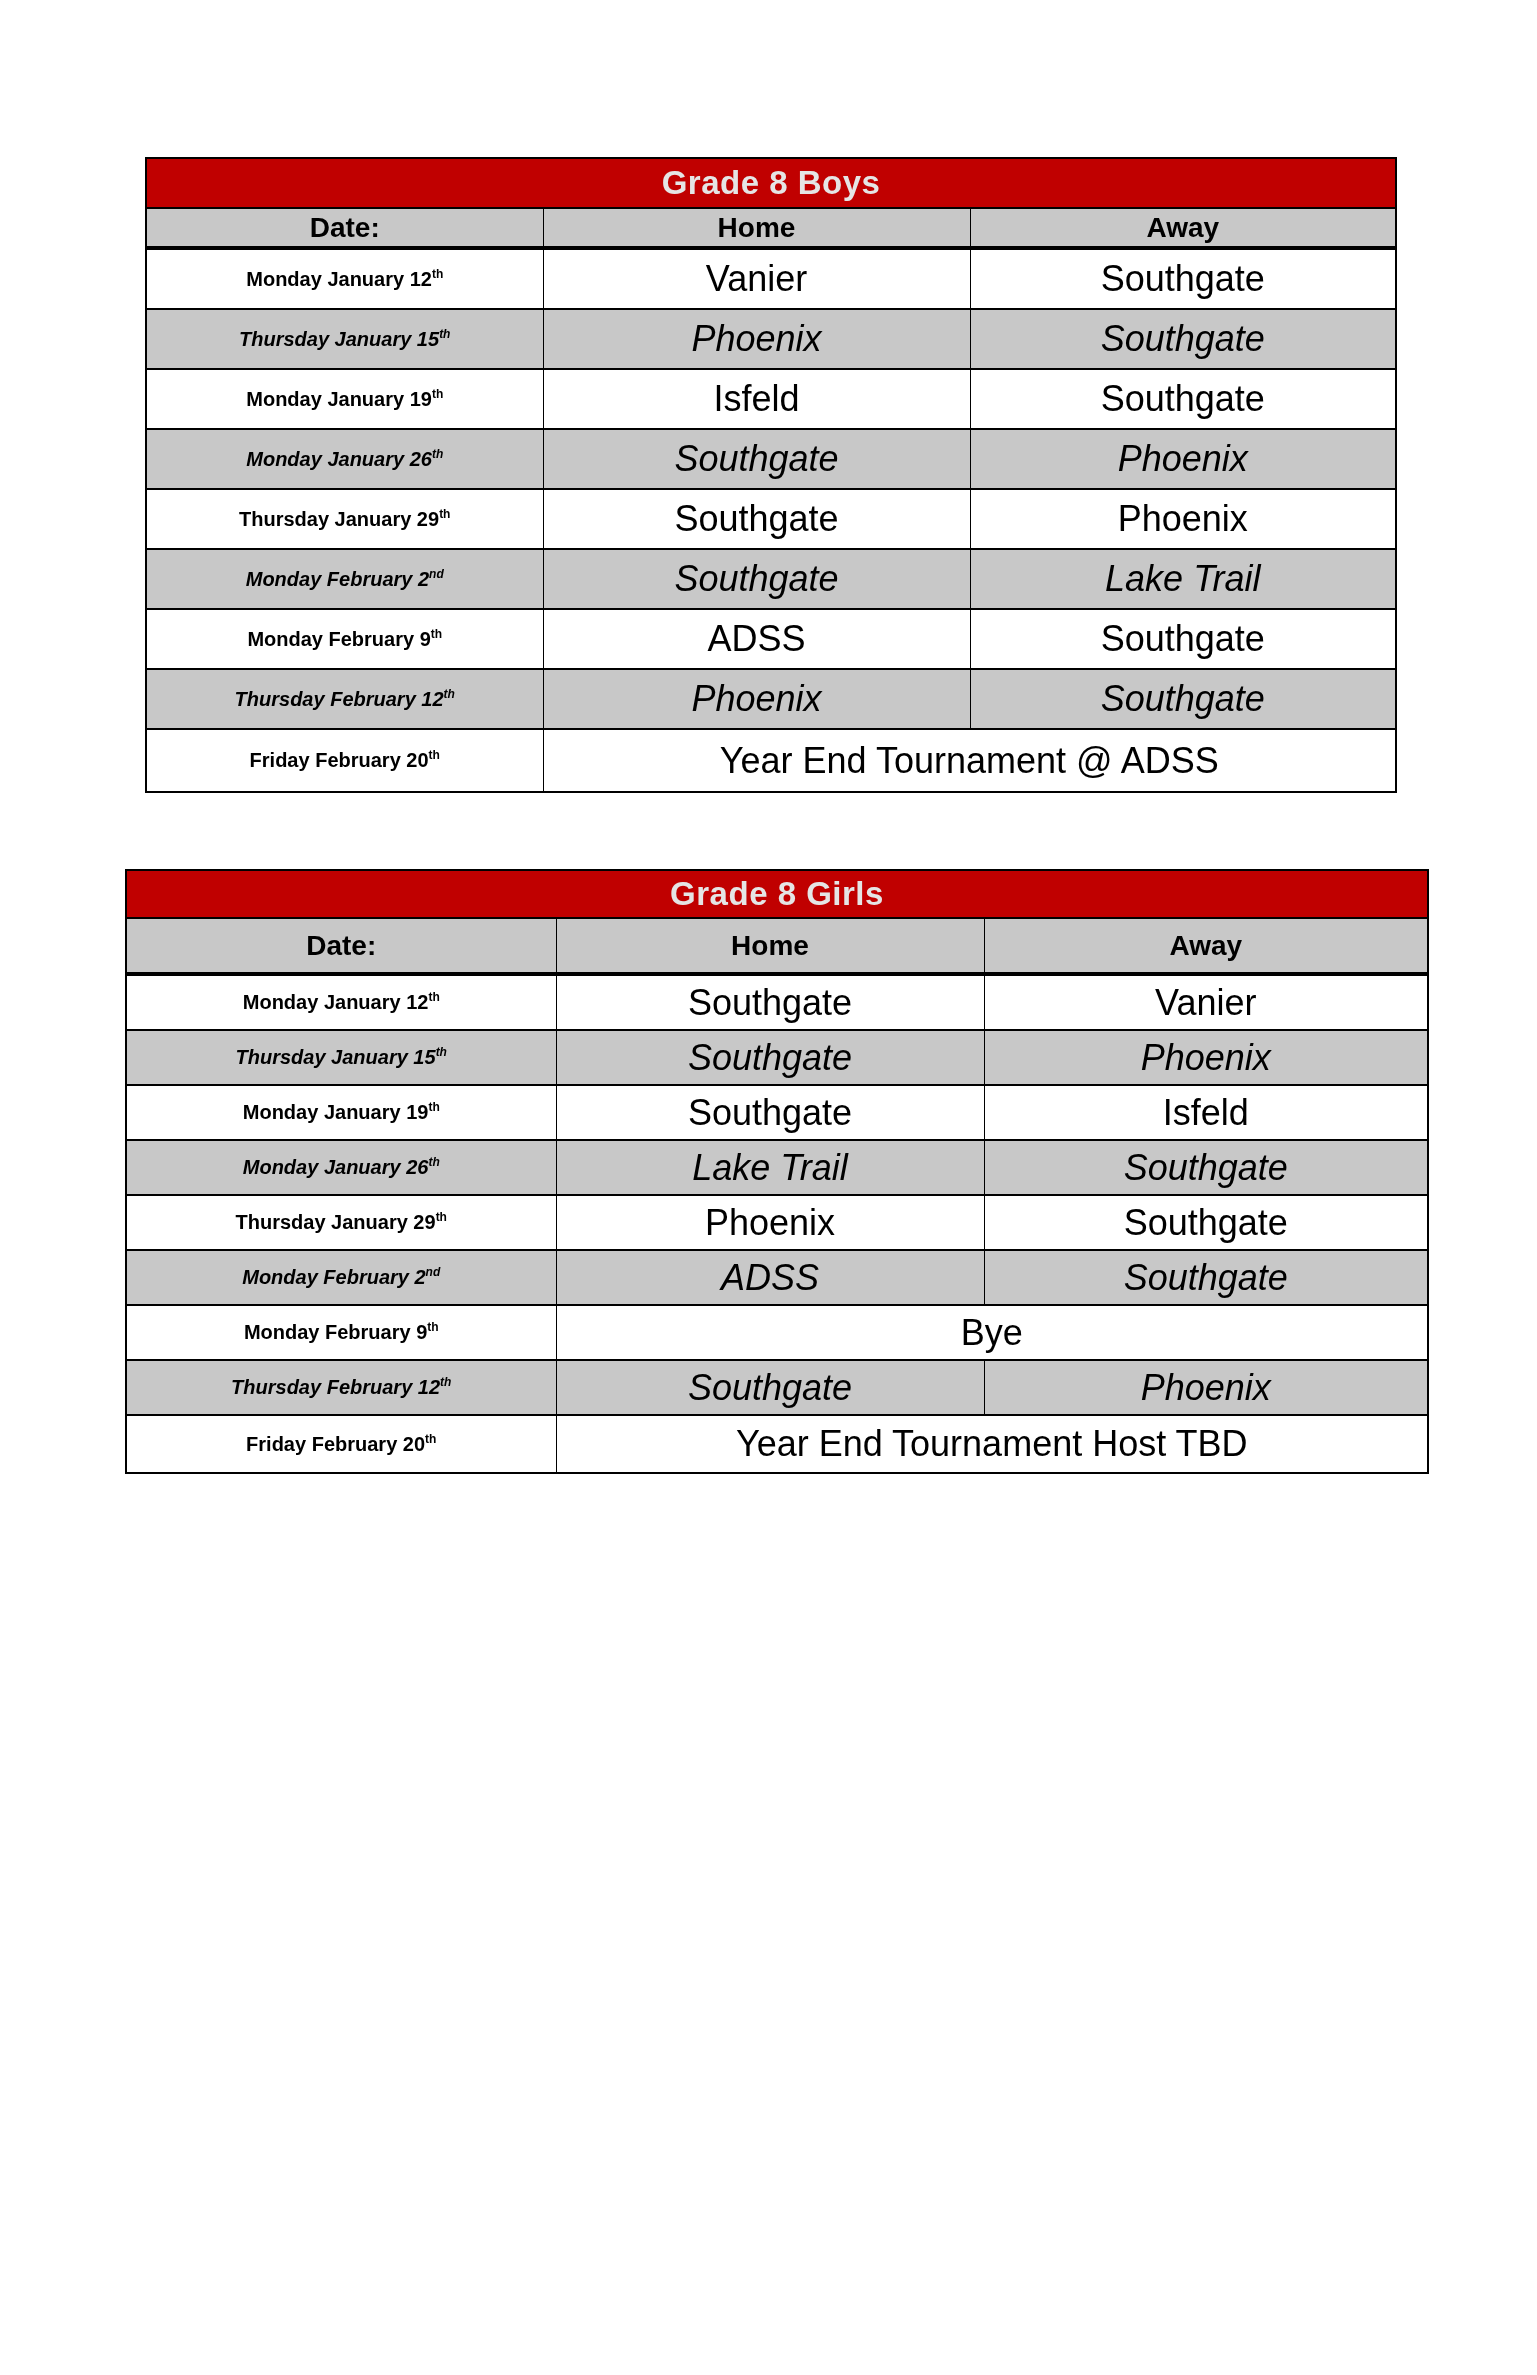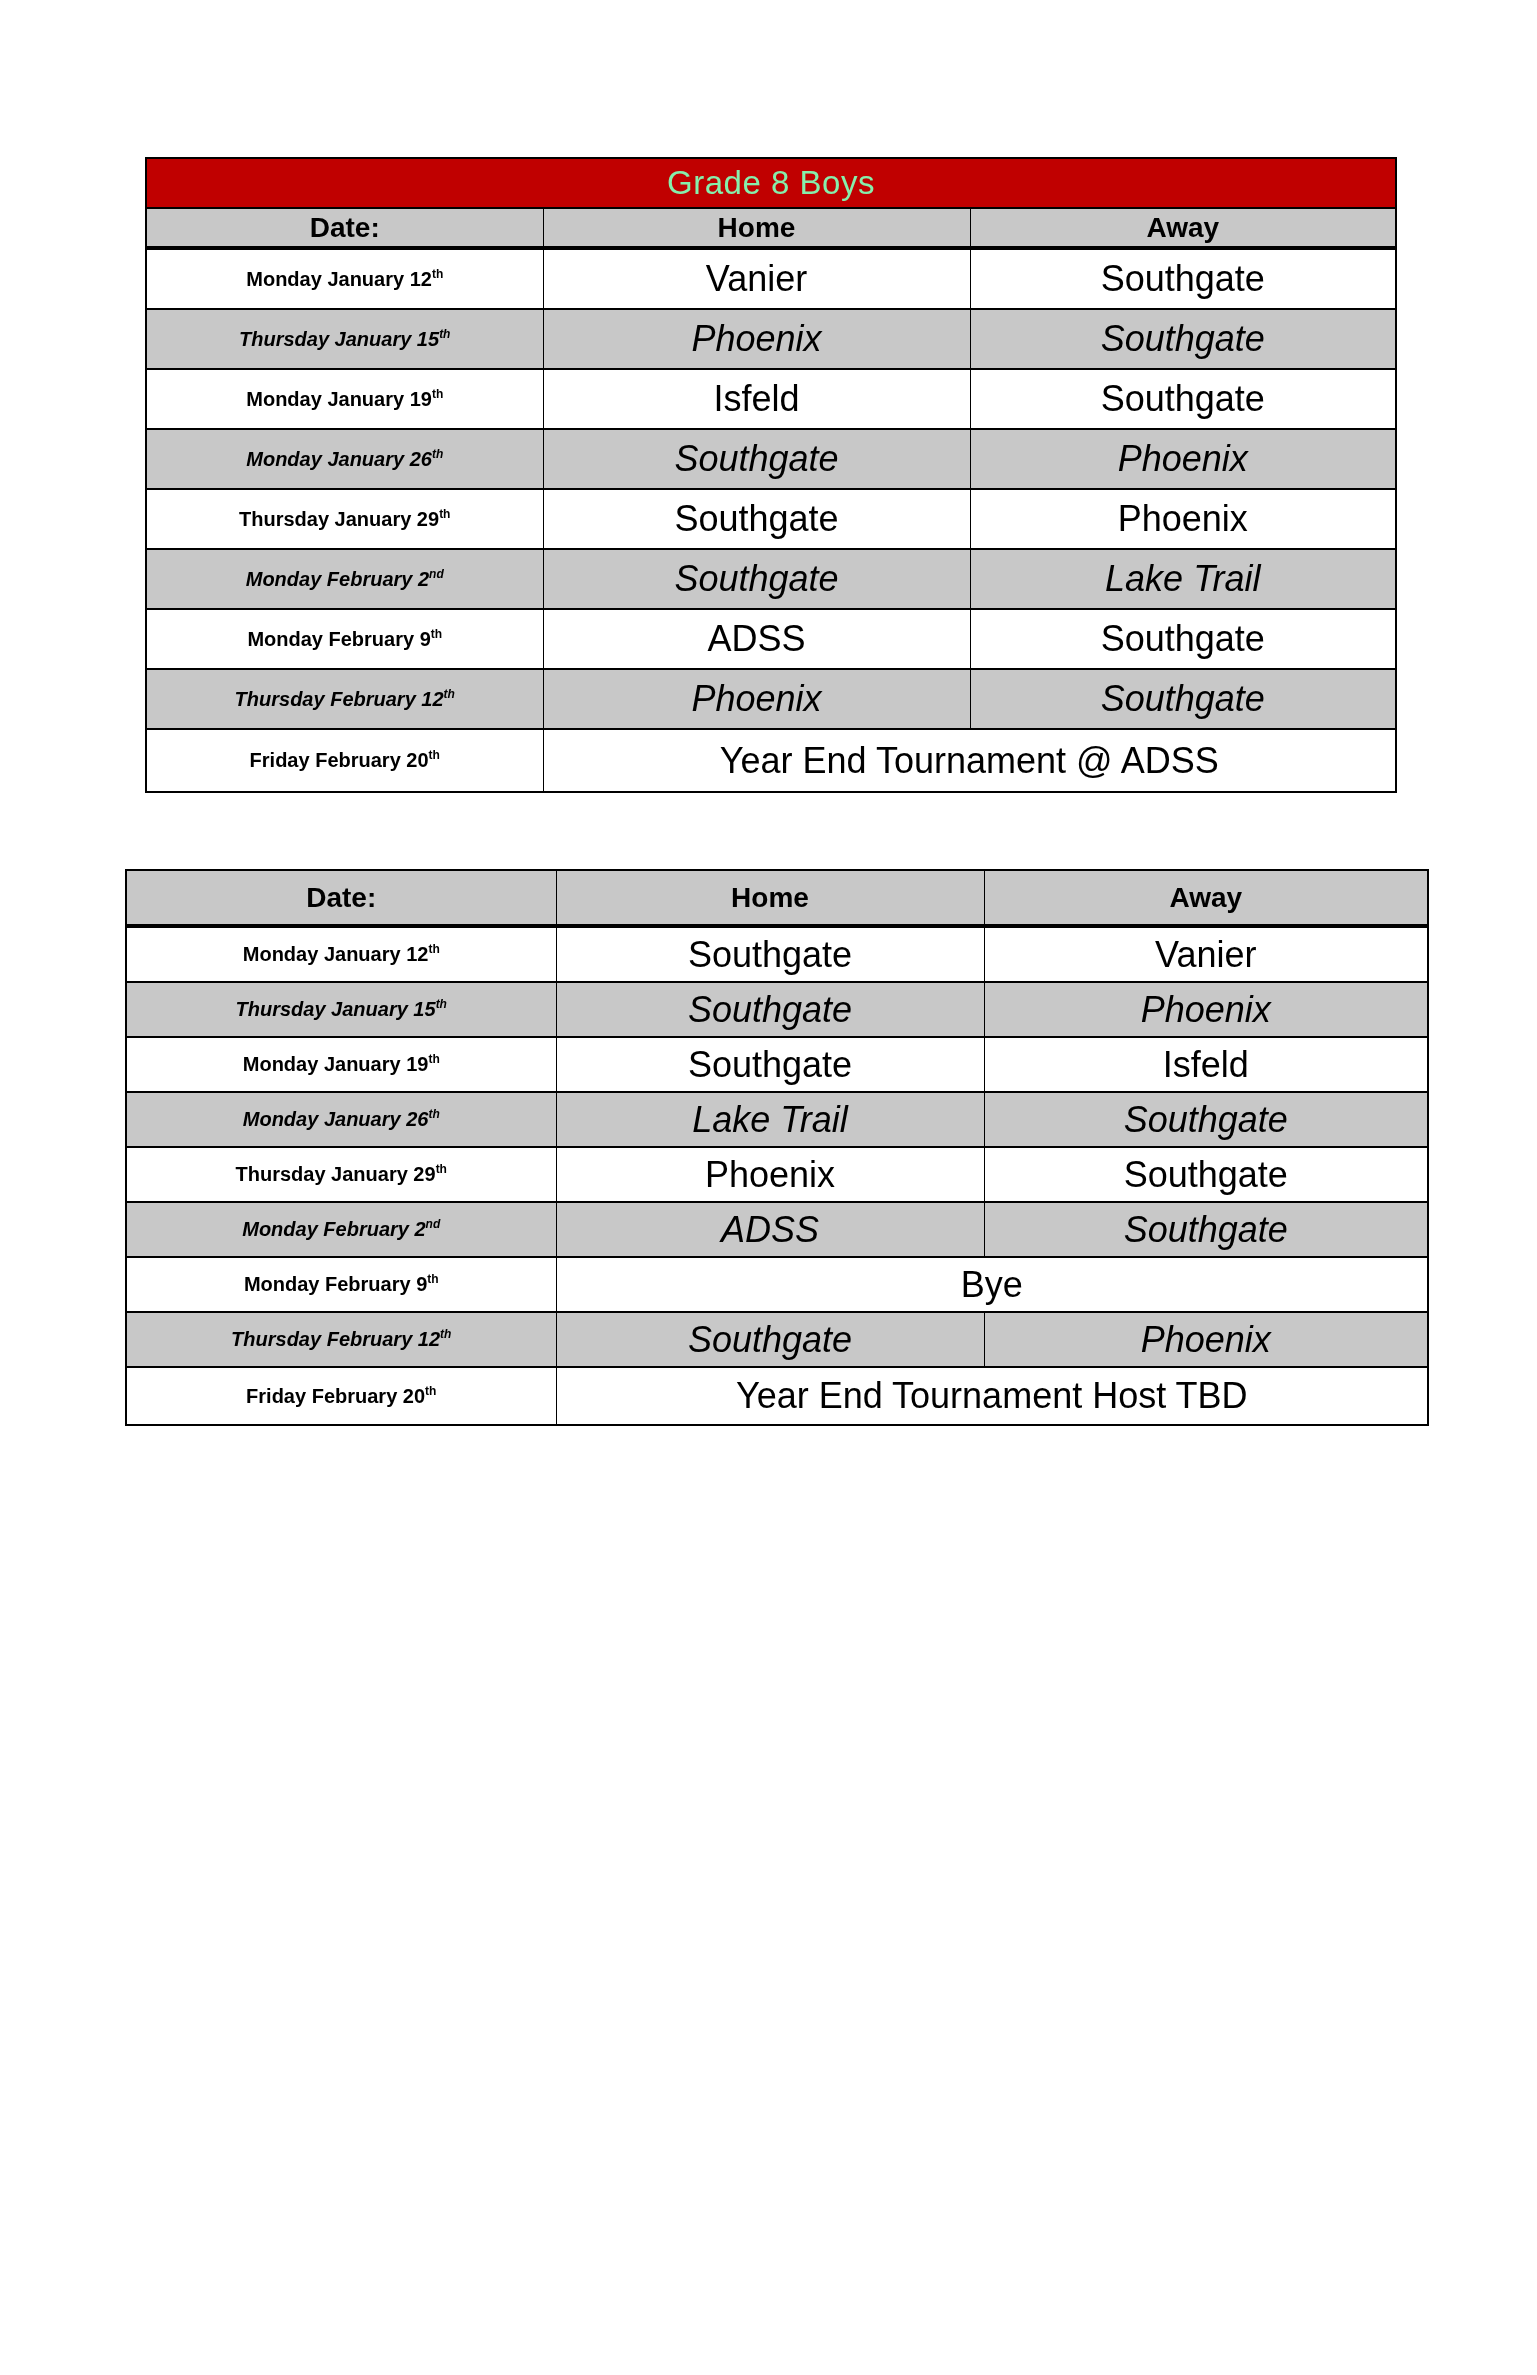--- a/index.html
+++ b/index.html
@@ -25,22 +25,22 @@
     border-bottom-width: 2.9px;
     text-align: center;
     vertical-align: middle;
     padding: 0;
     overflow: hidden;
   }
   table.sched { border: 2.9px solid #000000; }
 
   .title-cell {
     background: #C00000;
-    color: #86efac;
-    font-weight: normal;
+    color: #e5e5e5;
+    font-weight: bold;
     font-size: 33px;
     letter-spacing: 0.5px;
     border-bottom-width: 1.9px !important;
   }
   .t1 .title-cell { height: 48px; }
   .t2 .title-cell { height: 46px; }
 
   tr.head-row th {
     background: #C8C8C8;
     font-size: 28px;
@@ -131,20 +131,23 @@
     </tbody>
   </table>
 
   <table class="sched t2" style="left:125px; top:869px; width:1302px;">
     <colgroup>
       <col style="width:430px">
         <col style="width:428px">
         <col style="width:444px">
     </colgroup>
     <thead>
+      <tr>
+        <th colspan="3" class="title-cell">Grade 8 Girls</th>
+      </tr>
       <tr class="head-row">
         <th>Date:</th>
         <th>Home</th>
         <th>Away</th>
       </tr>
     </thead>
     <tbody>
       <tr class="game">
         <td class="date"><span>Monday January 12</span><sup class="ord">th</sup></td>
         <td class="venue">Southgate</td>

